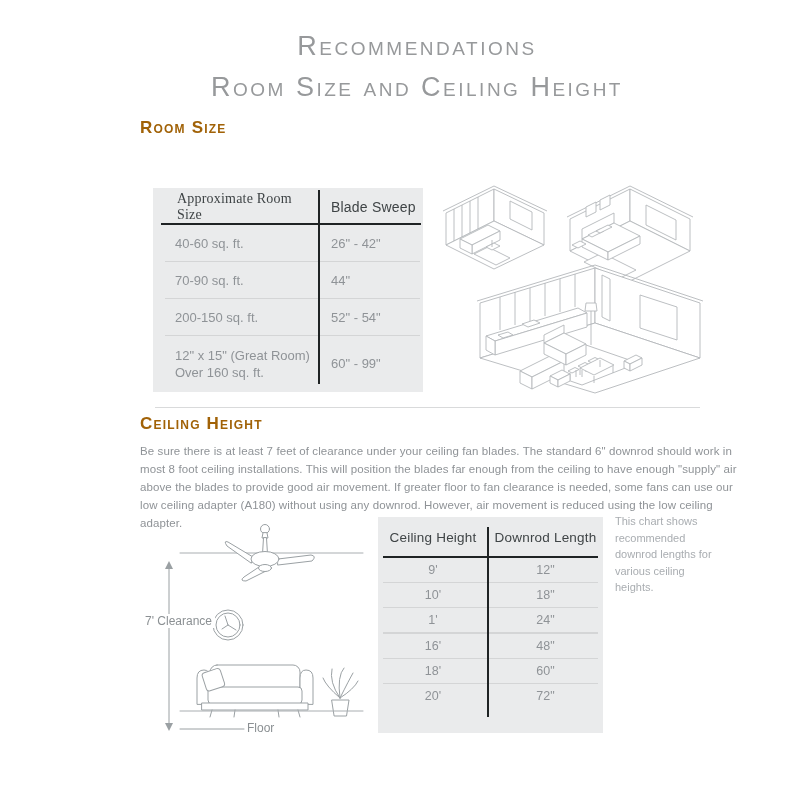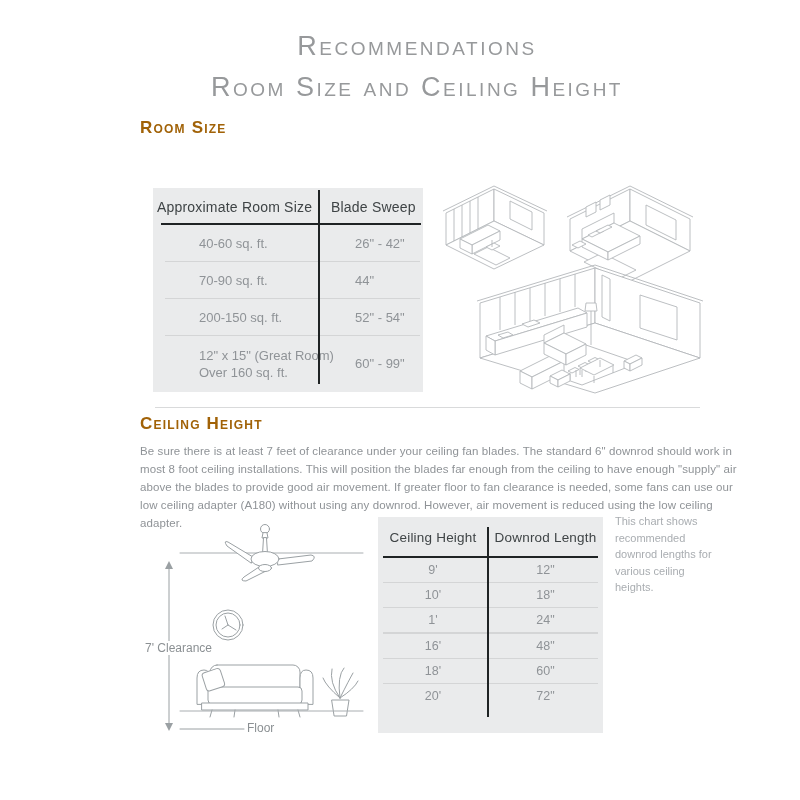--- a/index.html
+++ b/index.html
@@ -40,43 +40,43 @@
   .t-head { display:flex; align-items:center; position:relative; }
   .t1 .t-head { height:37px; }
   .t2 .t-head { height:41px; }
   .hline { position:absolute; height:2px; background:#1f2324; }
   .t1 .hline { top:35px; left:8px; right:2px; }
   .t2 .hline { top:39px; left:5px; right:5px; }
   .vdiv { position:absolute; width:2px; background:#1f2324; }
   .t1 .vdiv { left:165px; top:2px; bottom:8px; }
   .t2 .vdiv { left:109px; top:10px; bottom:16px; }
   .t-row { display:flex; align-items:center; }
-  .t1 .t-row { height:36px;padding-left:24px; }
+  .t1 .t-row { height:36px; }
   .t1 .t-row.tall { height:55px; }
   .t2 .t-row { height:24px; }
   .rowsep { height:1px; background:#d4d5d6; }
   .t1 .rowsep { margin:0 3px 0 12px; }
   .t2 .rowsep { margin:0 5px; }
   .t1 .c1 { width:166px; box-sizing:border-box; }
   .t1 .c2 { flex:1; box-sizing:border-box; padding-left:12px; }
-  .t1 .t-head .c1 { padding-left:4px; }
+  .t1 .t-head .c1 { padding-left:24px;font-family:Liberation Serif, serif; }
   .t-row .cell { color:#8f9397; }
   .t1 .t-row .c1 { padding-left:22px; }
   .t1 .th { color:#3f4446; font-size:14px; letter-spacing:0.2px; }
   .t1 .t-row .cell { font-size:13px; }
   .t2 .c1 { width:110px; box-sizing:border-box; text-align:center; }
   .t2 .c2 { flex:1; box-sizing:border-box; text-align:center; }
   .t2 .th { color:#3f4446; font-size:13.5px; letter-spacing:0.2px; }
   .t2 .t-row .cell { font-size:12.5px; }
   .pre { white-space:pre-line; line-height:17px; }
   
   .rooms-svg { position:absolute; left:430px; top:183px; }
   .fan-svg   { position:absolute; left:140px; top:520px; }
   .ill-label { position:absolute; color:#8b9093; font-size:12px; }
-  .lbl-clearance { left:142px; top:641px; background:#fff; padding:0 3px; }
+  .lbl-clearance { left:142px; top:614px; background:#fff; padding:0 3px; }
   .lbl-floor     { left:247px; top:721px; }
 </style>
 </head>
 <body>
 
 <div class="canvas">
 
   <div class="page-title">
     <div>Recommendations</div>
     <div>Room Size and Ceiling Height</div>

